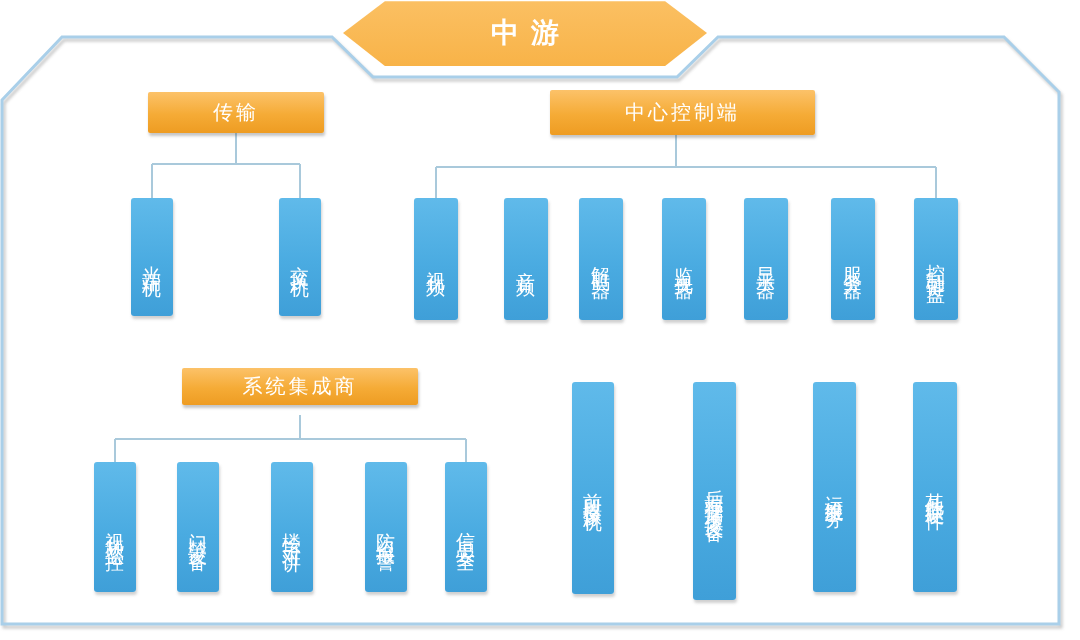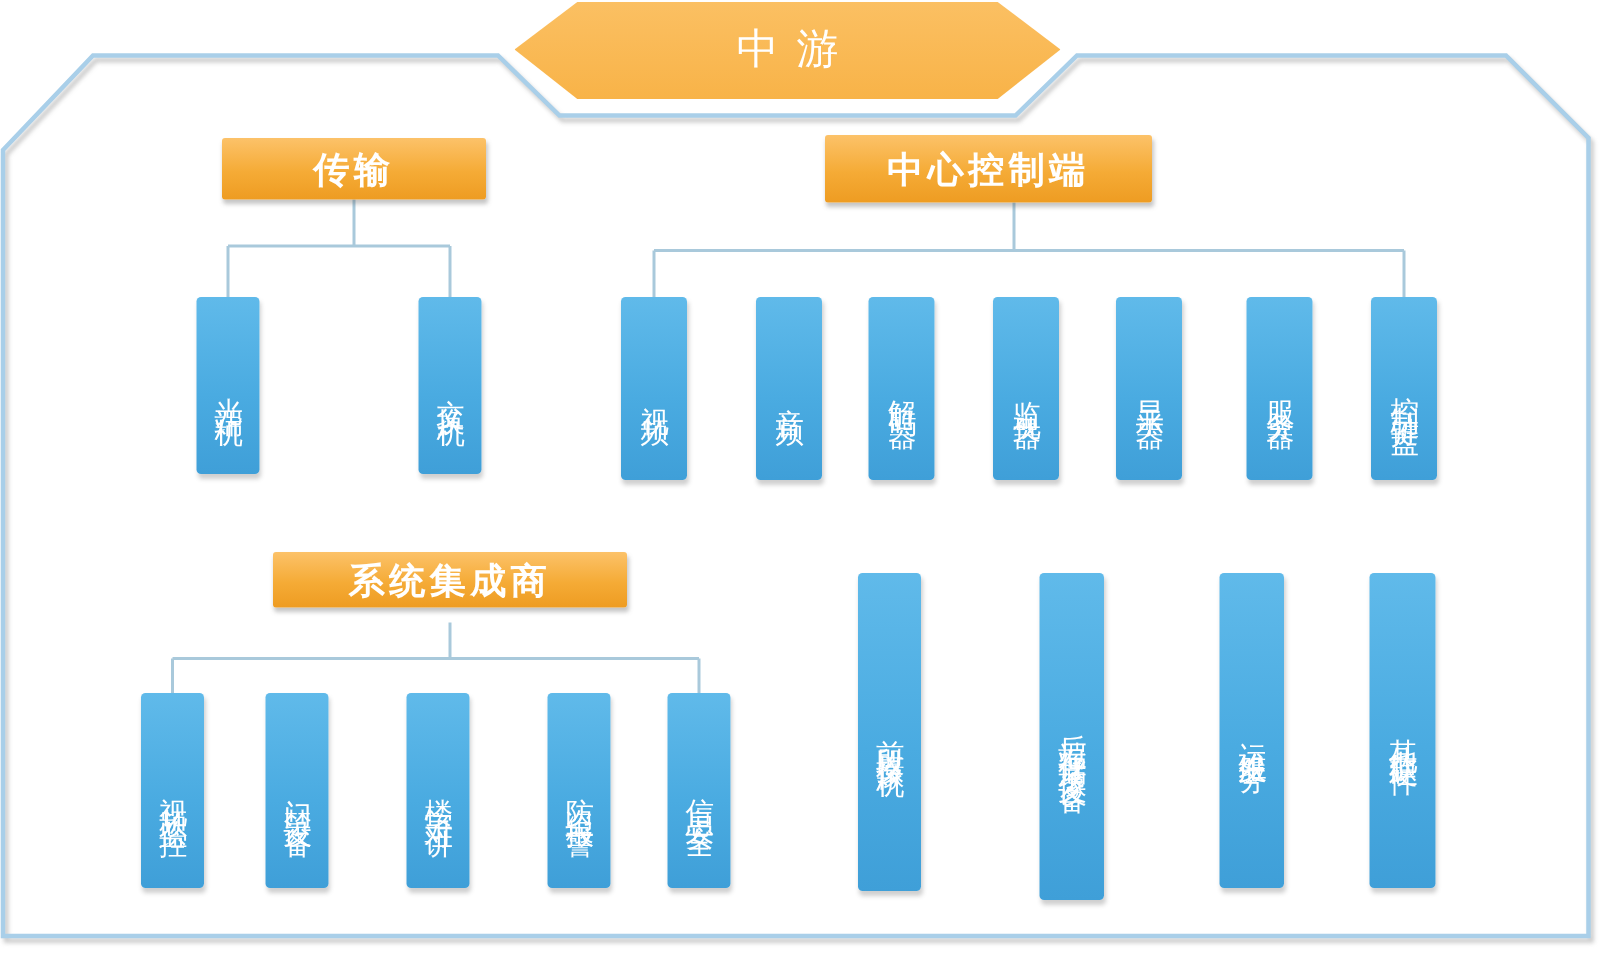--- a/index.html
+++ b/index.html
@@ -10,32 +10,32 @@
   }
   .layer{position:absolute;left:0;top:0;}
   
   .hex{
     position:absolute;left:343px;top:0;width:364px;height:66px;
     background:linear-gradient(180deg,#fbc063 0%,#f8b348 100%);
     clip-path:polygon(0% 50%,11.5% 2%,88.5% 2%,100% 50%,88.5% 100%,11.5% 100%);
     display:flex;align-items:center;justify-content:center;
   }
   .hex span{
-    color:#fff;font-size:28px;font-weight:normal;letter-spacing:12px;
+    color:#fff;font-size:28px;font-weight:bold;letter-spacing:12px;
     padding-left:12px; 
   }
   
   .hdr{
     position:absolute;
     background:linear-gradient(180deg,#fcc269 0%,#f5ab36 55%,#ee9c22 100%);
     border-radius:2px;
     box-shadow:1px 3px 3px rgba(90,90,90,.35);
     display:flex;align-items:center;justify-content:center;
   }
-  .hdr span{color:#fff;font-size:24px;font-weight:bold;letter-spacing:3px;}
+  .hdr span{color:#fff;font-size:20px;font-weight:normal;letter-spacing:3px;}
   
   .node{
     position:absolute;
     background:linear-gradient(180deg,#60baea 0%,#4aabe1 55%,#3f9fd8 100%);
     border-radius:3px;
     box-shadow:1px 3px 3px rgba(100,100,100,.3);
     display:flex;align-items:center;justify-content:center;
   }
   .node span{
     writing-mode:vertical-rl;text-orientation:upright;
@@ -56,21 +56,21 @@
   <path d="M300,415 V439 M115,439 H466 M115,439 V462 M466,439 V462" fill="none" stroke="#a9c9db" stroke-width="2"></path>
 </svg>
 
 <div class="hex">
   <span>中游</span>
 </div>
 
 <div class="hdr" style="left:148px;top:92px;width:176px;height:41px">
   <span>传输</span>
 </div>
-<div class="hdr" style="left:550px;top:90px;width:218px;height:45px">
+<div class="hdr" style="left:550px;top:90px;width:265px;height:45px">
   <span>中心控制端</span>
 </div>
 <div class="hdr" style="left:182px;top:368px;width:236px;height:37px">
   <span>系统集成商</span>
 </div>
 
 <div class="node" style="left:131px;top:198px;width:42px;height:118px">
   <span>光端机</span>
 </div>
 <div class="node" style="left:279px;top:198px;width:42px;height:118px">

